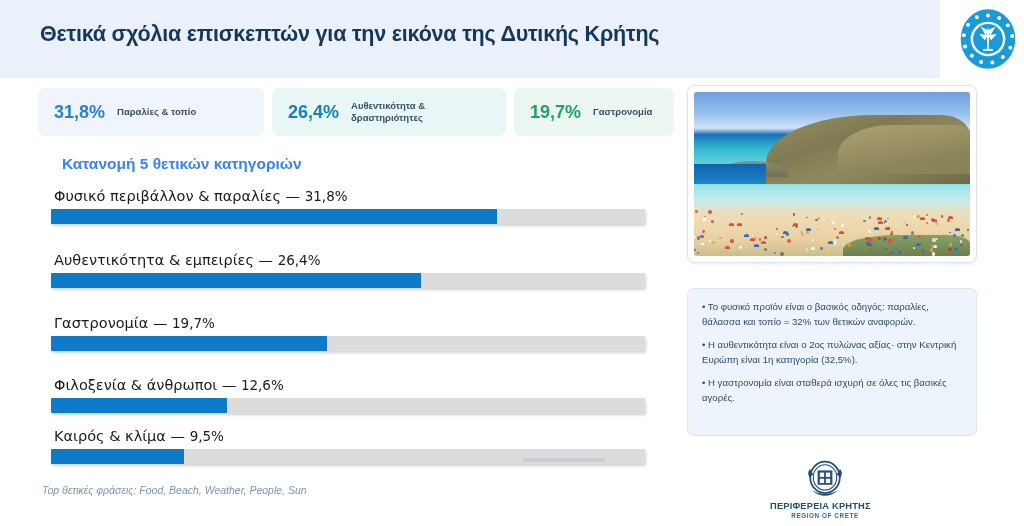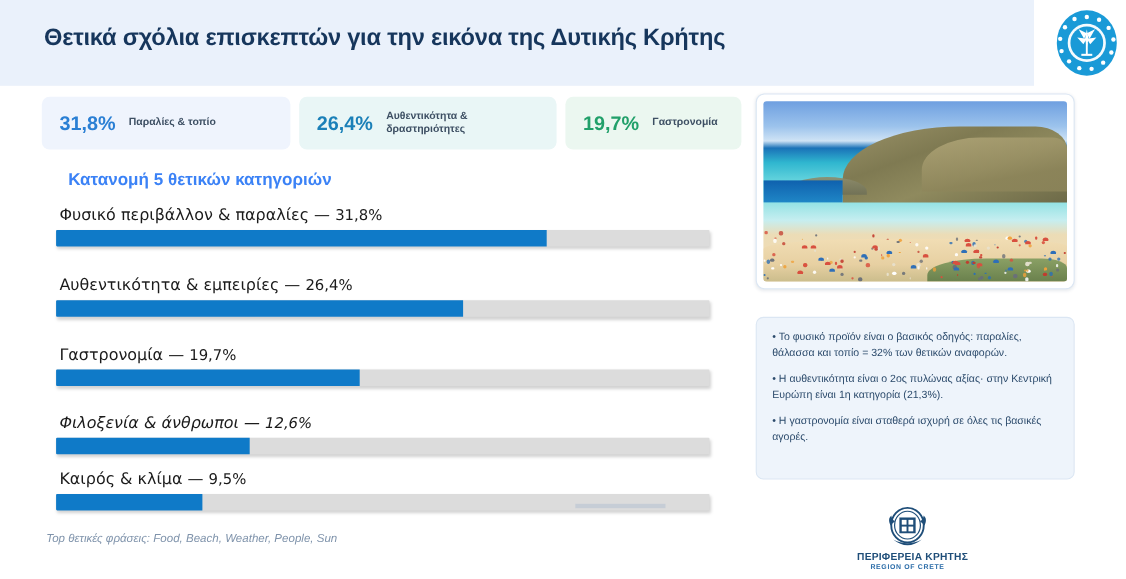--- a/index.html
+++ b/index.html
@@ -127,21 +127,21 @@
     position: absolute; left: 523px; top: 458px; width: 82px; height: 4px;
     background: #c6cdd6;
   }
   .support-text {
     position: absolute; left: 558px; top: 488px;
     font-size: 14.5px; font-weight: bold; color: #2e6fb7; letter-spacing: .3px;
   }
   .crest { position: absolute; left: 770px; top: 460px; width: 110px; }
   .crest-img { display: block; margin: 0 auto; }
   .crest-t1 {
-    text-align: right; font-size: 9.3px; font-weight: bold;
+    text-align: left; font-size: 9.3px; font-weight: bold;
     color: #1f4e79; letter-spacing: .2px; margin-top: 1px;
   }
   .crest-t2 {
     text-align: center; font-size: 6.3px; font-weight: bold;
     color: #2b6ca8; letter-spacing: .6px; margin-top: 1px;
   }
   .crete { position: absolute; left: 900px; top: 457px; width: 112px; }
   .crete-word {
     font-family: "DejaVu Serif", serif; font-size: 31px; color: #2e3b49;
     text-align: center; line-height: .9; letter-spacing: -1px;
@@ -220,21 +220,21 @@
         <div class="bar-track" style="background: rgb(220, 220, 220);">
           <div class="bar-fill" style="width: 62.3%; background: rgb(15, 122, 200);"></div>
         </div>
       </div>
       <div class="bar-row" style="top: 315px;">
         <div class="bar-label">Γαστρονομία — <span class="pct">19,7%</span></div>
         <div class="bar-track" style="background: rgb(220, 220, 220);">
           <div class="bar-fill" style="width: 46.5%; background: rgb(15, 122, 200);"></div>
         </div>
       </div>
-      <div class="bar-row" style="top: 377px; font-style: italic;">
+      <div class="bar-row" style="top: 377px;">
         <div class="bar-label">Φιλοξενία &amp; άνθρωποι — <span class="pct">12,6%</span></div>
         <div class="bar-track" style="background: rgb(220, 220, 220);">
           <div class="bar-fill" style="width: 29.7%; background: rgb(15, 122, 200);"></div>
         </div>
       </div>
       <div class="bar-row" style="top: 428px;">
         <div class="bar-label">Καιρός &amp; κλίμα — <span class="pct">9,5%</span></div>
         <div class="bar-track" style="background: rgb(220, 220, 220);">
           <div class="bar-fill" style="width: 22.4%; background: rgb(15, 122, 200);"></div>
         </div>
@@ -395,21 +395,21 @@
           <div class="ph-dot" style="left: 69.3305%; top: 82.422%; width: 5px; height: 3px; border-radius: 50% 50% 0px 0px; background: rgb(216, 80, 63);"></div>
           <div class="ph-dot" style="left: 94.6777%; top: 82.9564%; width: 5px; height: 3px; border-radius: 50% 50% 0px 0px; background: rgb(47, 111, 184);"></div>
           <div class="ph-dot" style="left: 66.1506%; top: 76.0422%; width: 5px; height: 3px; border-radius: 50% 50% 0px 0px; background: rgb(216, 80, 63);"></div>
           <div class="ph-dot" style="left: 24.2252%; top: 90.7577%; width: 5px; height: 3px; border-radius: 50% 50% 0px 0px; background: rgb(216, 80, 63);"></div>
         </div>
     </div>
   </div>
 
   <div class="insight">
     <p>• Το φυσικό προϊόν είναι ο βασικός οδηγός: παραλίες, θάλασσα και τοπίο = 32% των θετικών αναφορών.</p>
-    <p>• Η αυθεντικότητα είναι ο 2ος πυλώνας αξίας· στην Κεντρική Ευρώπη είναι 1η κατηγορία (21,3%).</p>
+    <p>• Η αυθεντικότητα είναι ο 2ος πυλώνας αξίας· στην Κεντρική Ευρώπη είναι 1η κατηγορία (32,5%).</p>
     <p>• Η γαστρονομία είναι σταθερά ισχυρή σε όλες τις βασικές αγορές.</p>
   </div>
 
   <div class="caption">Top θετικές φράσεις: Food, Beach, Weather, People, Sun</div>
   <div class="footer-rule"></div>
 
   <div class="crest">
     <svg class="crest-img" width="44" height="40" viewBox="0 0 100 92" aria-hidden="true">
       <ellipse cx="50" cy="40" rx="34" ry="36" fill="none" stroke="#1f4e79" stroke-width="4"></ellipse>
       <ellipse cx="50" cy="40" rx="27" ry="29" fill="none" stroke="#1f4e79" stroke-width="2.5"></ellipse>

